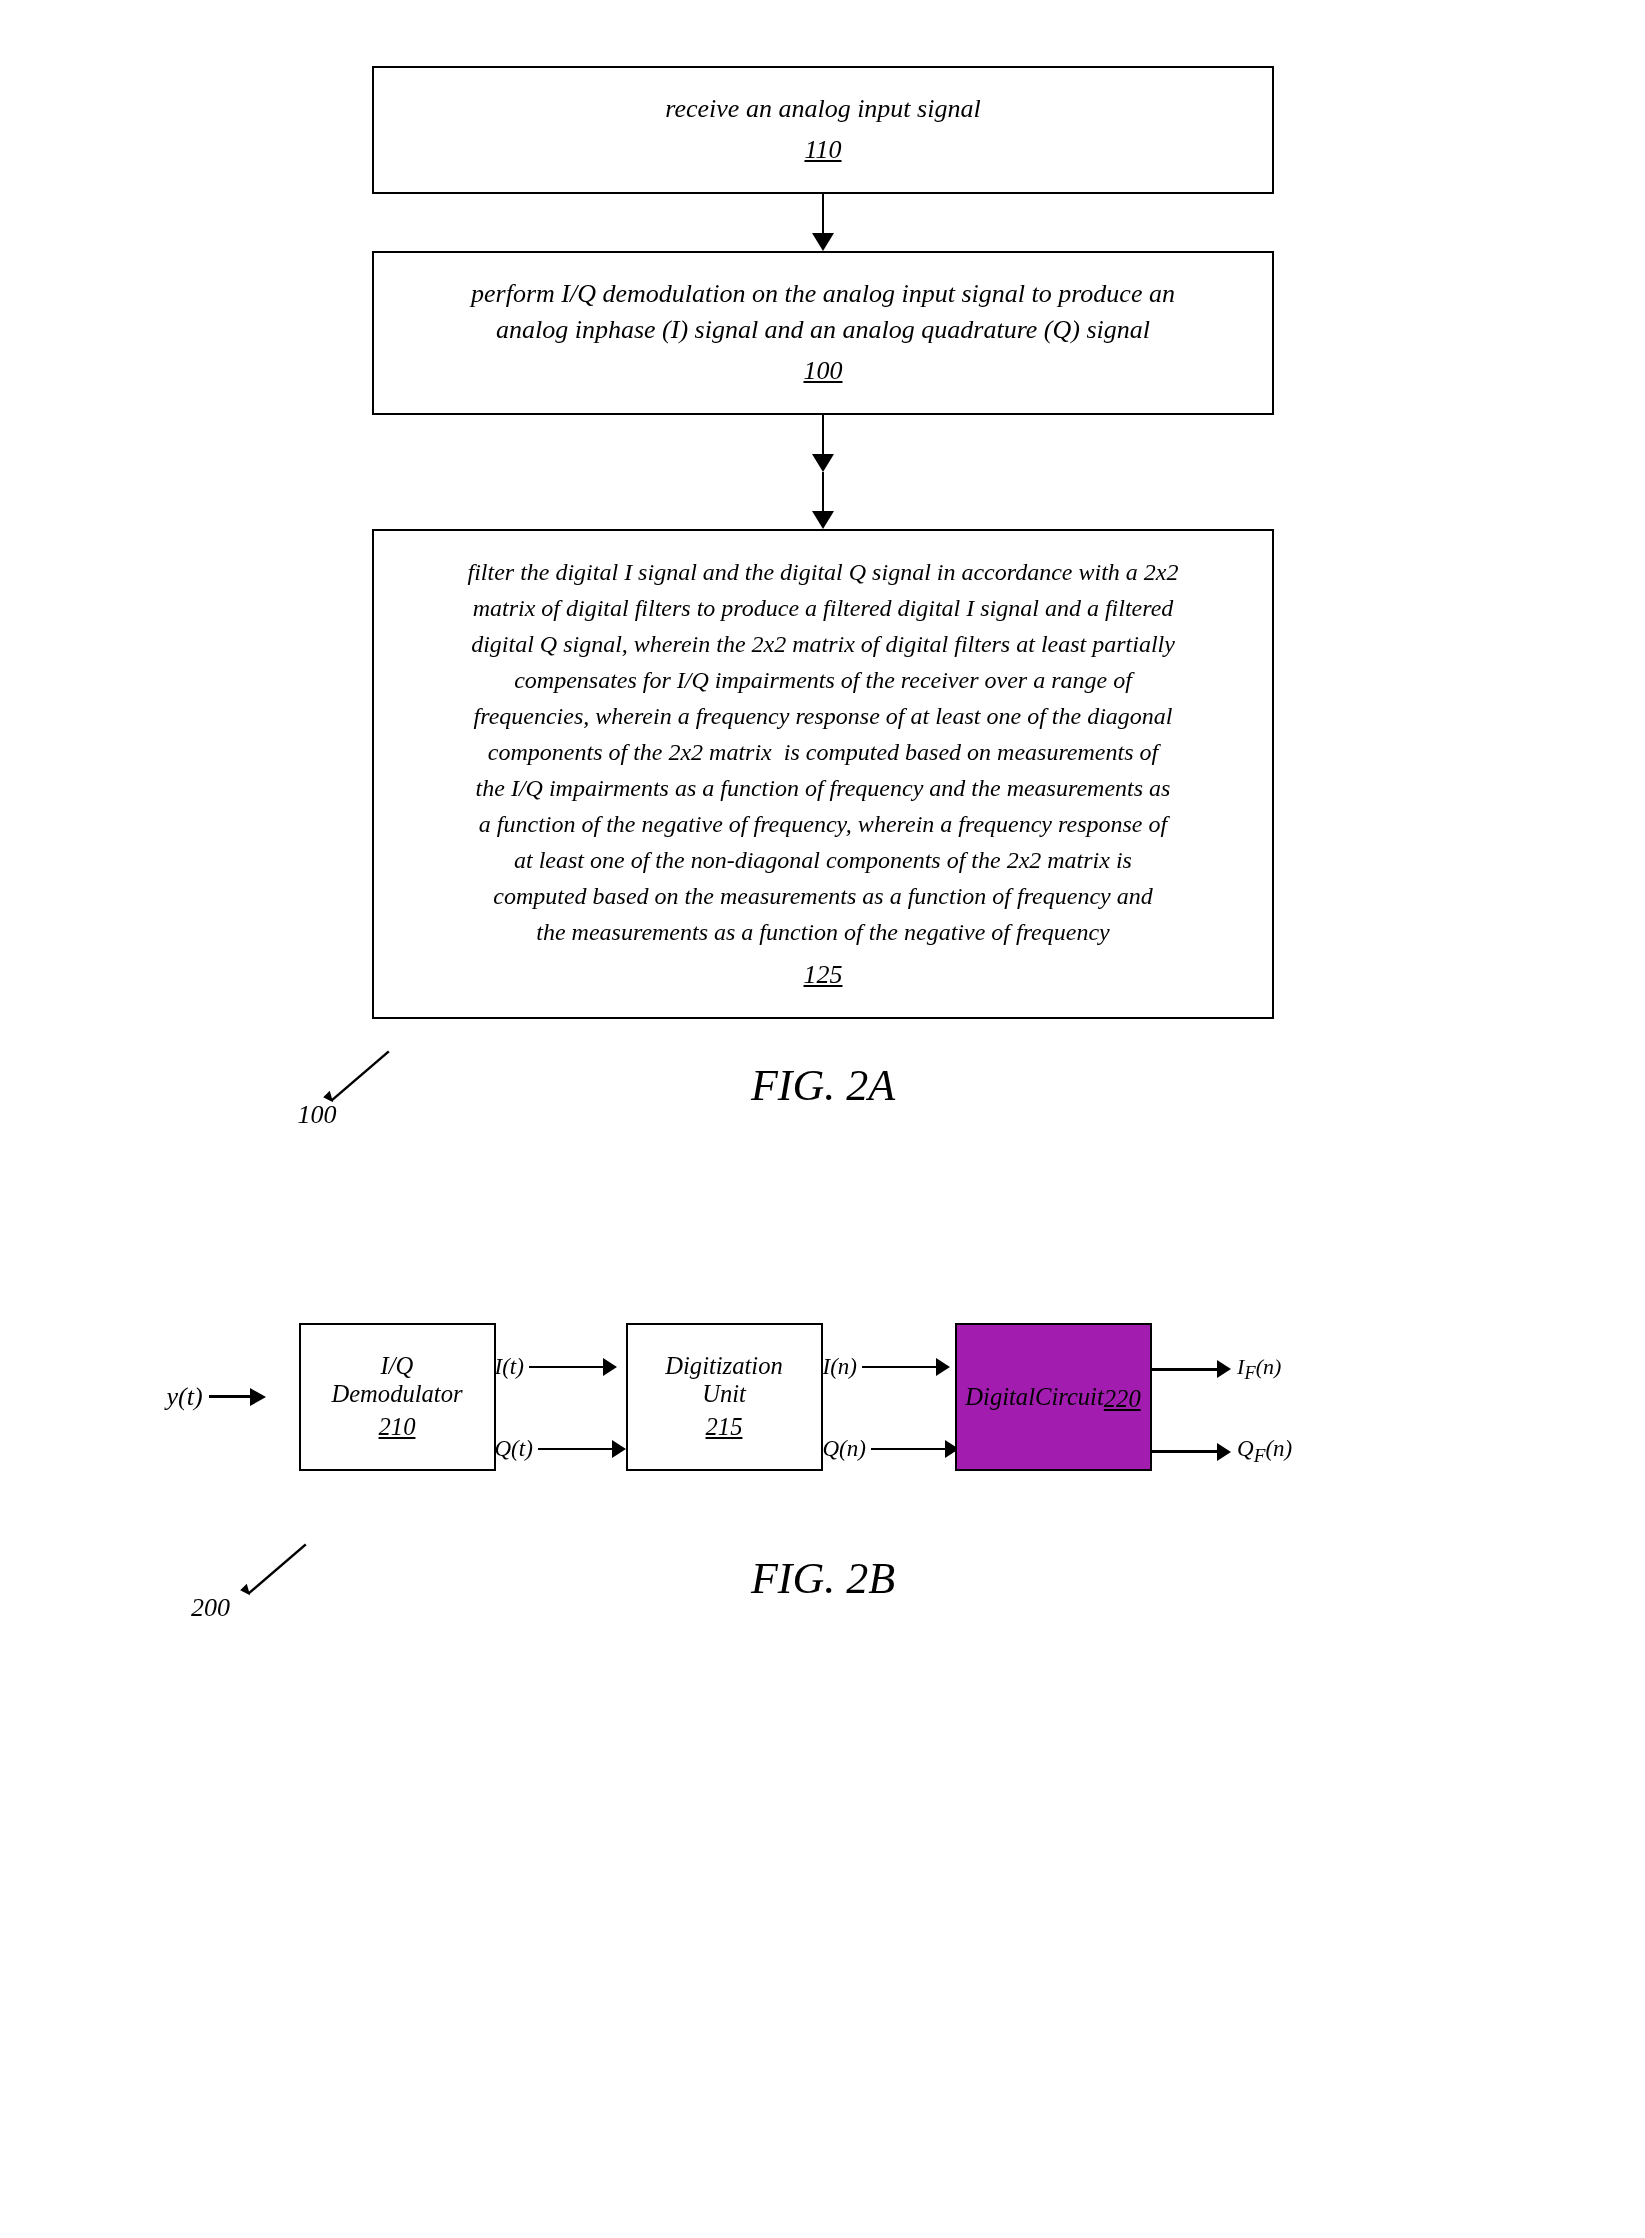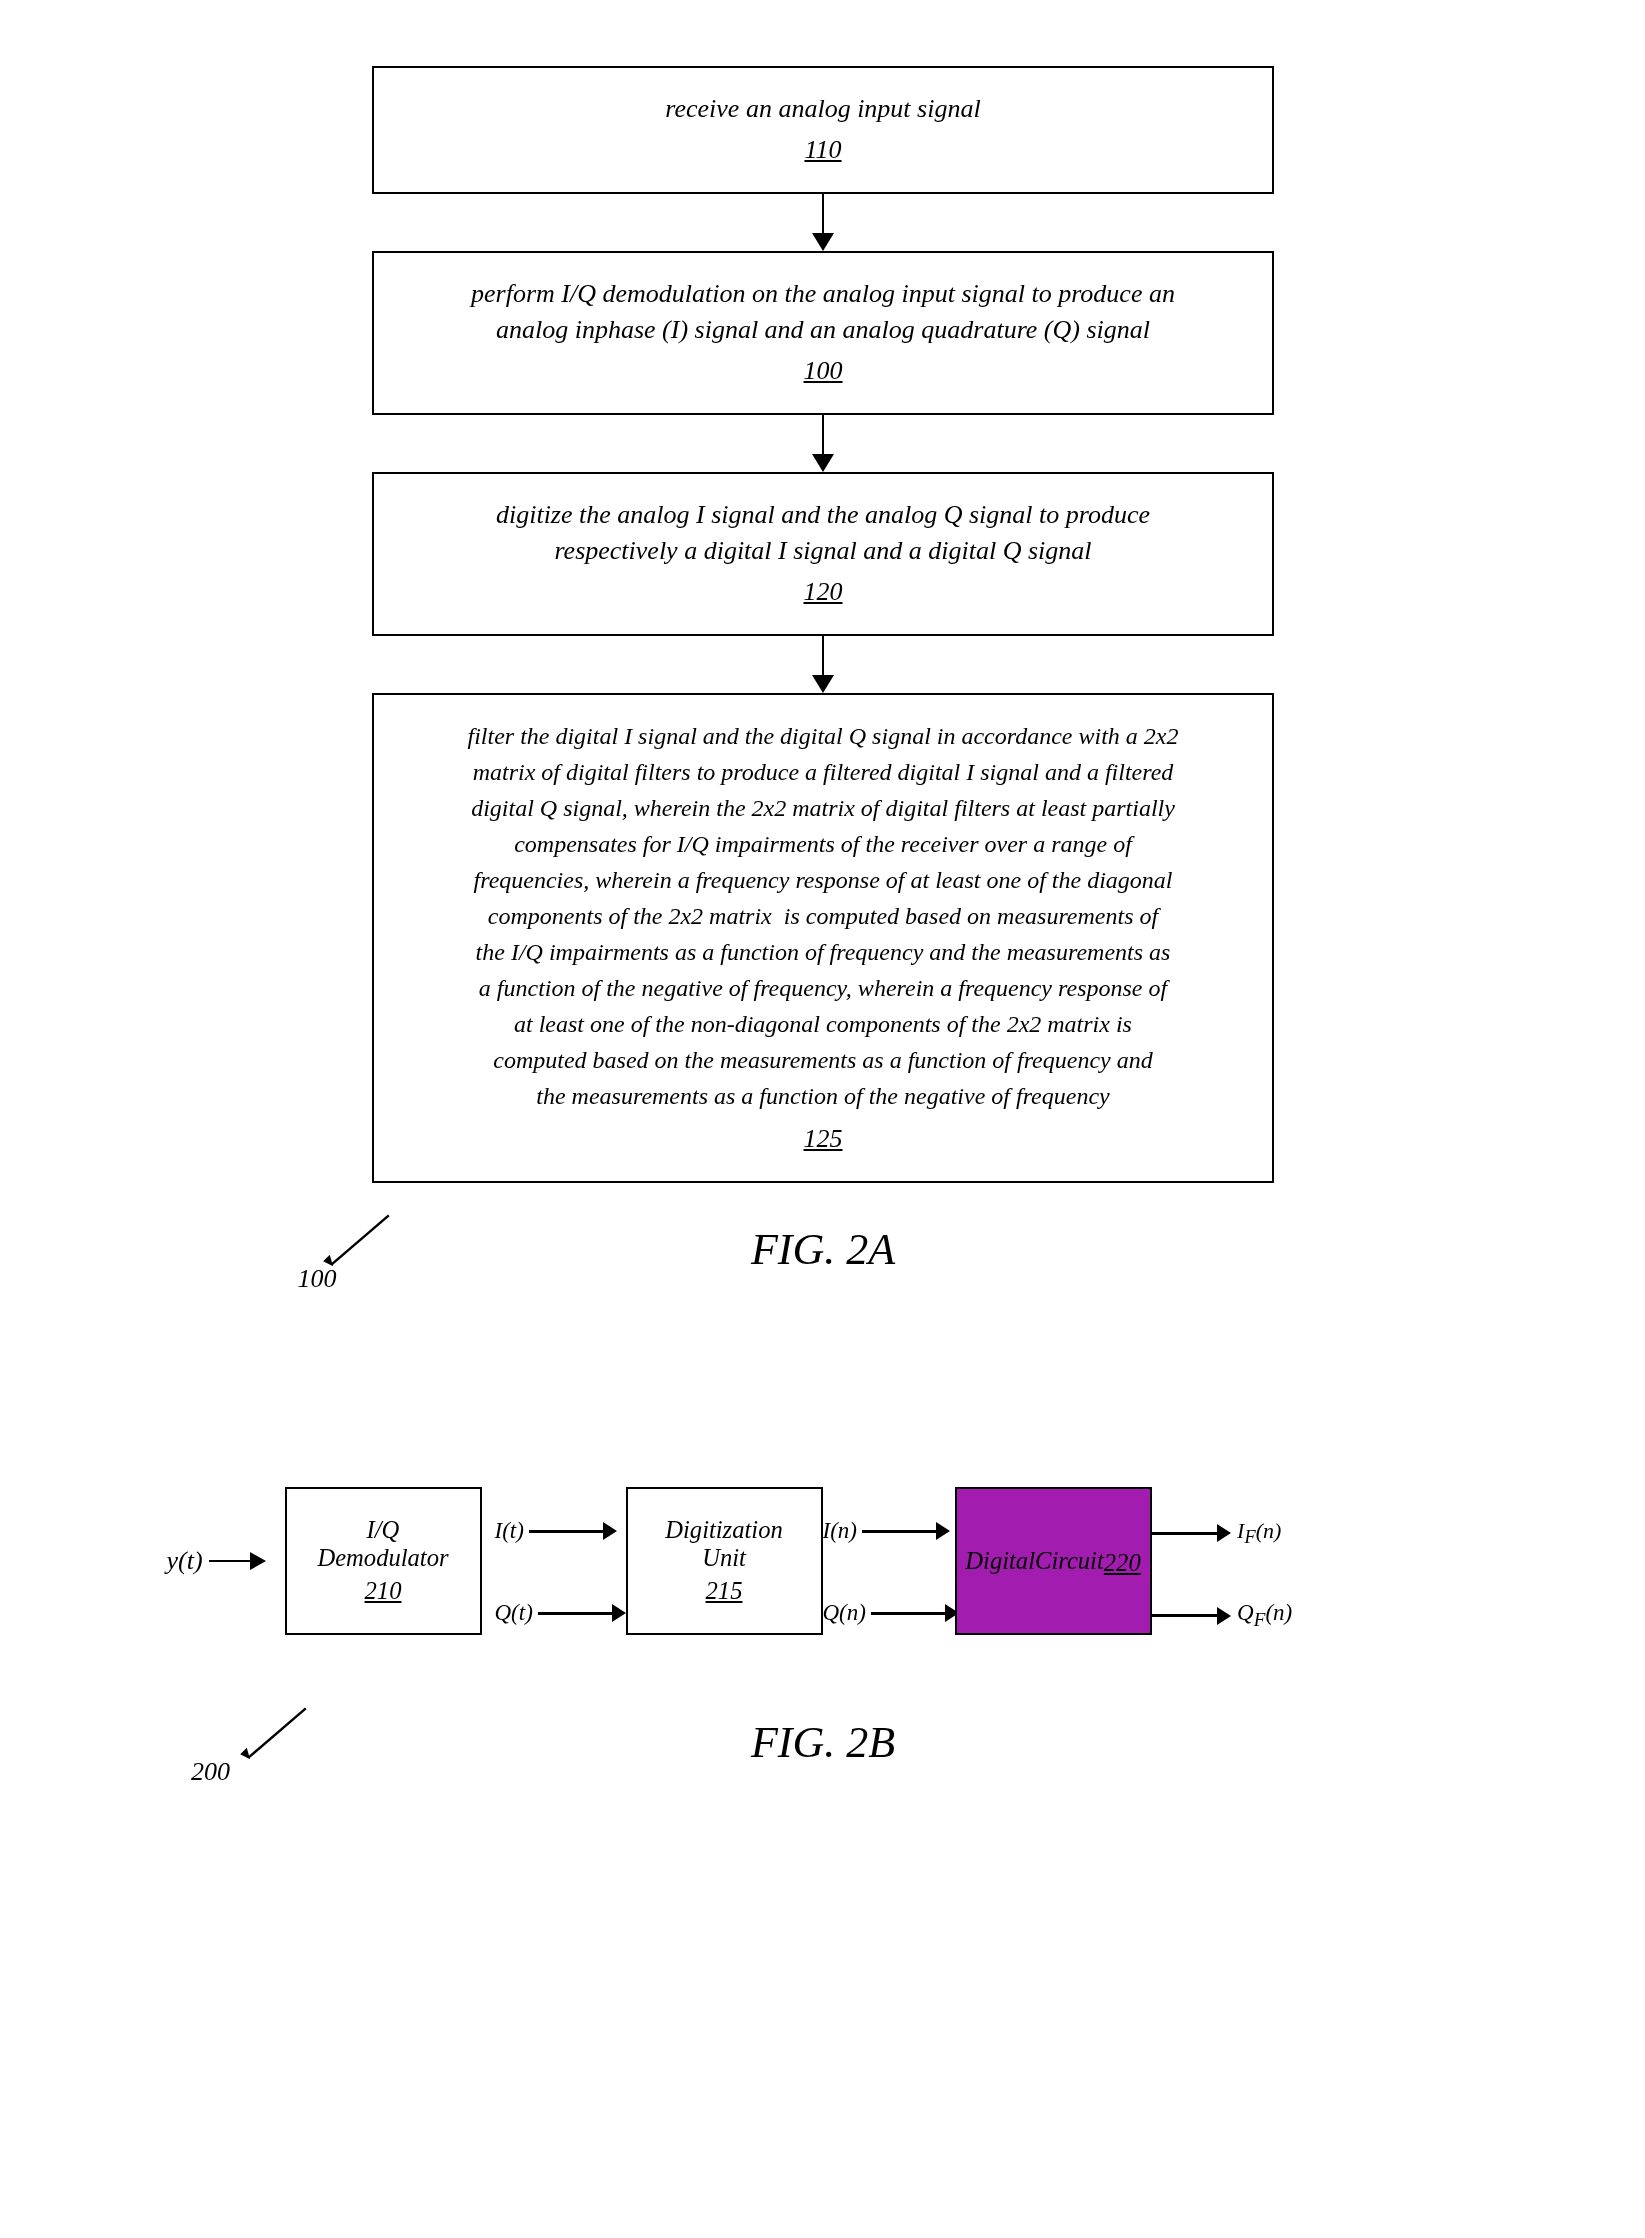--- a/index.html
+++ b/index.html
@@ -154,24 +154,20 @@
       <div class="flow-box">
         <span>perform I/Q demodulation on the analog input signal to produce an<br>analog inphase (I) signal and an analog quadrature (Q) signal</span>
         <span class="step-num">100</span>
       </div>
 
       <div class="arrow-connector">
         <div class="arrow-line"></div>
         <div class="arrow-head"></div>
       </div>
 
-      <div class="flow-box">
-        <span>digitize the analog I signal and the analog Q signal to produce<br>respectively a digital I signal and a digital Q signal</span>
-        <span class="step-num">120</span>
-      </div>
 
       <div class="arrow-connector">
         <div class="arrow-line"></div>
         <div class="arrow-head"></div>
       </div>
 
       <div class="flow-box" style="font-size:24px; line-height:1.5;">
         <span>
           filter the digital I signal and the digital Q signal in accordance with a 2x2<br>
           matrix of digital filters to produce a filtered digital I signal and a filtered<br>
@@ -209,21 +205,21 @@
 
       <div style="position:absolute; left:0; top:50%; transform:translateY(-50%); display:flex; align-items:center;">
         <span style="font-style:italic; font-size:26px;">y(t)</span>
 
         <div style="display:flex; align-items:center; margin-left:6.6px;">
           <div style="width:41px; height:2.5px; background:#000;"></div>
           <div style="width:0;height:0;border-top:9.8px solid transparent;border-bottom:9.8px solid transparent;border-left:16.4px solid #000;"></div>
         </div>
       </div>
 
-      <div style="position:absolute; left:118px; top:24.6px; width:197px; height:148px; border:2.5px solid #000; display:flex;flex-direction:column;align-items:center;justify-content:center;background:#fff;">
+      <div style="position:absolute; left:132px; top:24.6px; width:197px; height:148px; border:2.5px solid #000; display:flex;flex-direction:column;align-items:center;justify-content:center;background:#fff;">
         <span style="font-style:italic; font-size:24.6px;">I/Q</span>
         <span style="font-style:italic; font-size:24.6px;">Demodulator</span>
         <span style="font-style:italic; font-size:24.6px; text-decoration:underline; margin-top:4.9px;">210</span>
       </div>
 
       <div style="position:absolute; left:328px; top:56px; display:flex; align-items:center;">
         <span style="font-style:italic; font-size:23px; margin-right:4.9px;">I(t)</span>
         <div style="width:74px; height:2.5px; background:#000;"></div>
         <div style="width:0;height:0;border-top:9px solid transparent;border-bottom:9px solid transparent;border-left:14.8px solid #000;"></div>
       </div>

